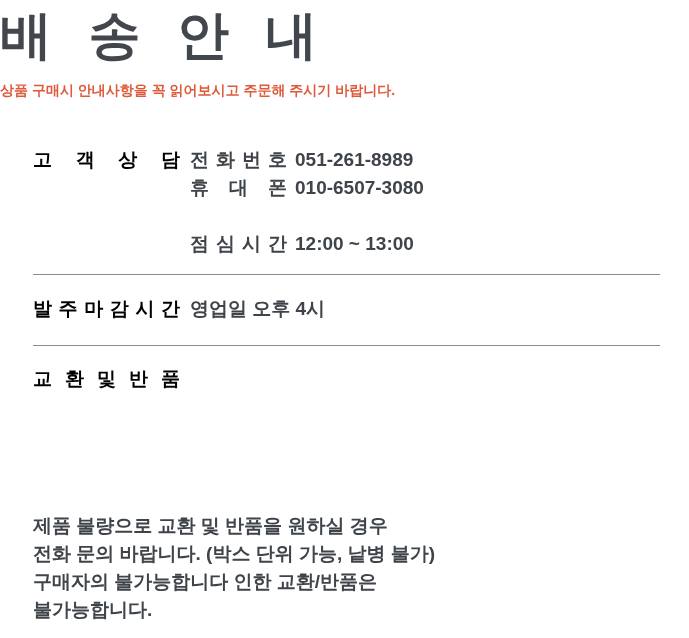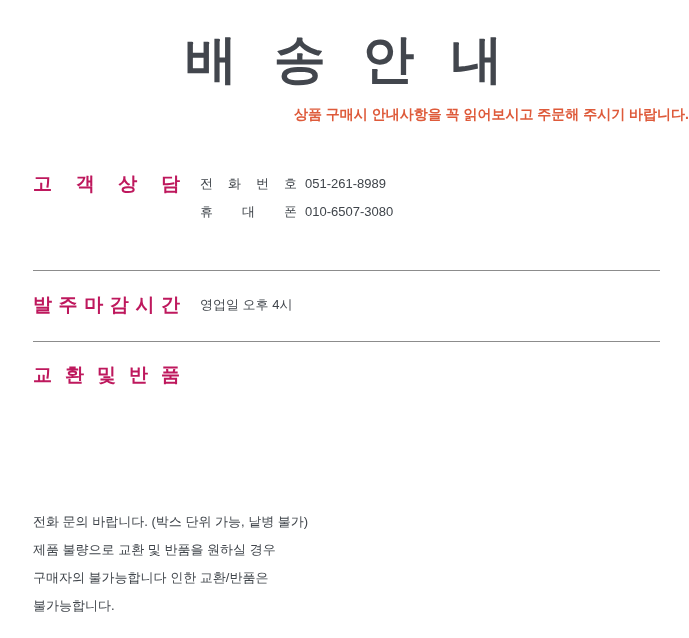--- a/index.html
+++ b/index.html
@@ -11,64 +11,63 @@
   .page {
     position: relative;
     width: 689px;
     height: 638px;
     background: #ffffff;
     overflow: hidden;
     box-sizing: border-box;
   }
   .title {
     margin: 0;
-    padding-top: 28px;
-    text-align: center;
+    padding-top: 4px;
     font-size: 52px;
     line-height: 62px;
     font-weight: bold;
     color: #42464d;
     word-spacing: 20px;
     letter-spacing: 1px;
   }
   .subtitle {
     margin: 16px 0 0 0;
-    text-align: right;
+    text-align: left;
     font-size: 14px;
     line-height: 16px;
     font-weight: bold;
     color: #de5a3a;
   }
   .body-area {
     padding: 0 29px 0 33px;
   }
   .section {
     display: flex;
     align-items: flex-start;
   }
   .section-1 { margin-top: 48px; }
   .section-2 { margin-top: 20px; }
   .section-3 { margin-top: 19px; flex-direction: column; }
   .section-label {
     flex: 0 0 147px;
     width: 147px;
-    margin-right: 20px;
+    margin-right: 10px;
     font-size: 19px;
     line-height: 28px;
     font-weight: bold;
-    color: #be185d;
+    color: #000000;
     text-align: justify;
     text-align-last: justify;
     white-space: normal;
   }
   .section-content {
     flex: 1 1 auto;
-    font-size: 13px;
+    font-size: 19px;
     line-height: 28px;
-    font-weight: normal;
+    font-weight: bold;
     color: #3f444a;
   }
   .line {
     height: 28px;
     white-space: nowrap;
   }
   .sub-label {
     display: inline-block;
     width: 97px;
     margin-right: 8px;
@@ -100,44 +99,47 @@
     <div class="section section-1">
       <div class="section-label">고 객 상 담</div>
       <div class="section-content">
         <div class="line">
           <span class="sub-label">전 화 번 호</span><span class="value">051-261-8989</span>
         </div>
         <div class="line">
           <span class="sub-label">휴 대 폰</span><span class="value">010-6507-3080</span>
         </div>
         <div class="line"></div>
+        <div class="line">
+          <span class="sub-label">점 심 시 간</span><span class="value">12:00 ~ 13:00</span>
+        </div>
       </div>
     </div>
 
     <hr class="divider">
 
     <div class="section section-2">
       <div class="section-label">발 주 마 감 시 간</div>
       <div class="section-content">
         <div class="line">
           <span>영업일 오후 4시</span>
         </div>
       </div>
     </div>
 
     <hr class="divider divider-2">
 
     <div class="section section-3">
       <div class="section-label">교 환 및 반 품</div>
       <div class="section-content">
         <div class="line">
-          <span>전화 문의 바랍니다. (박스 단위 가능, 낱병 불가)</span>
+          <span>제품 불량으로 교환 및 반품을 원하실 경우</span>
         </div>
         <div class="line">
-          <span>제품 불량으로 교환 및 반품을 원하실 경우</span>
+          <span>전화 문의 바랍니다. (박스 단위 가능, 낱병 불가)</span>
         </div>
         <div class="line">
           <span>구매자의 불가능합니다 인한 교환/반품은</span>
         </div>
         <div class="line">
           <span>불가능합니다.</span>
         </div>
       </div>
     </div>
 

